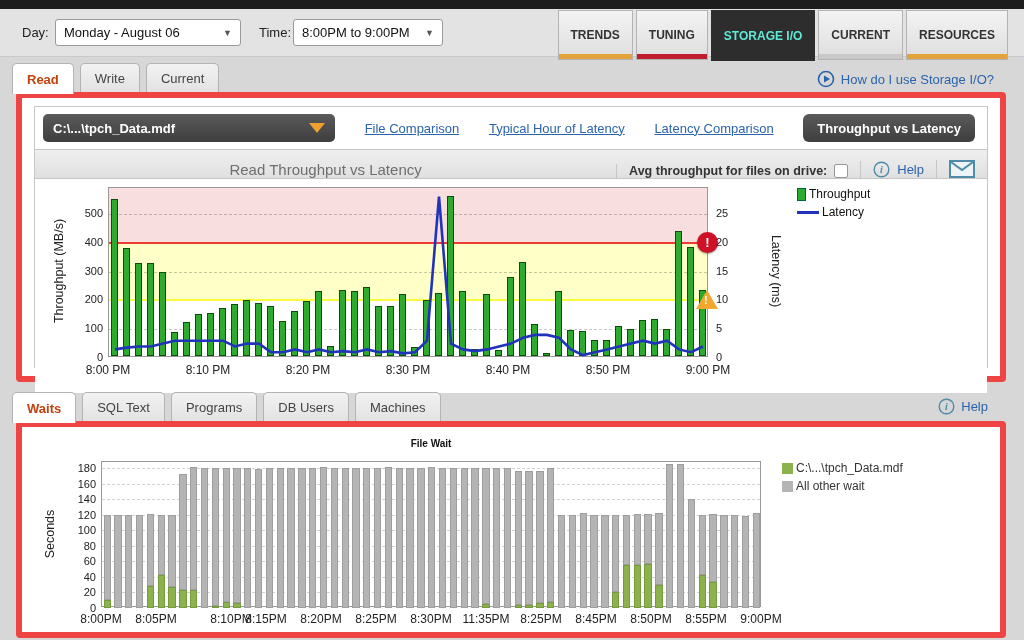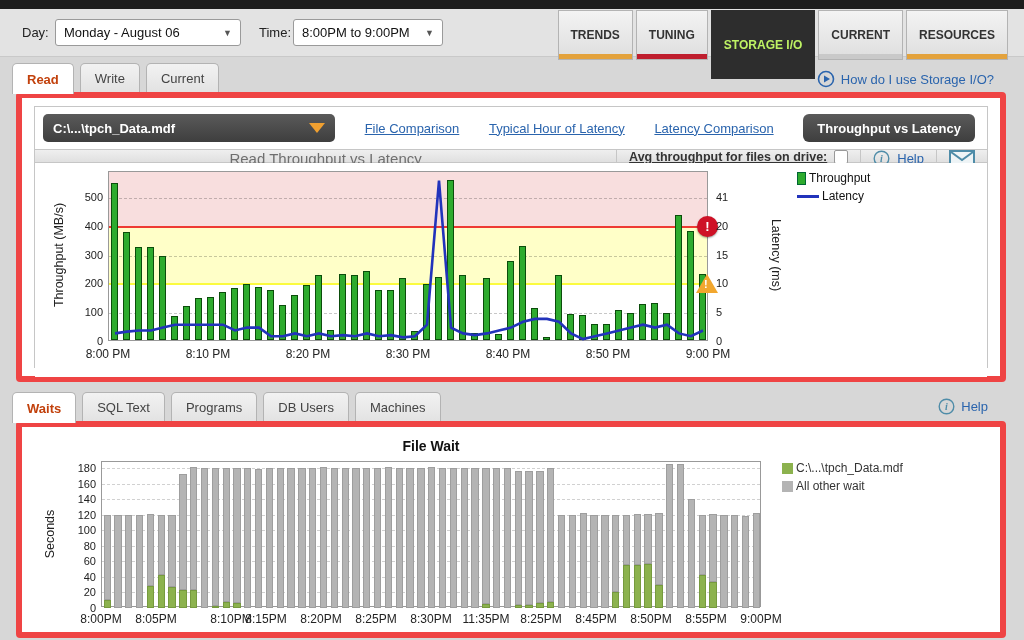--- a/index.html
+++ b/index.html
@@ -9,21 +9,21 @@
 
   
   .hdr { position:absolute; left:0; top:9px; width:1024px; height:48px; background:#e3e3e3; border-bottom:1px solid #c9c9c9; }
   .fld-label { position:absolute; top:16px; font-size:13px; color:#222; }
   .dd { position:absolute; top:10px; height:27px; background:#fff; border:1px solid #9a9a9a; border-radius:3px; display:flex; align-items:center; padding:0 8px; font-size:13px; color:#111; cursor:pointer; }
   .dd .chev { margin-left:auto; font-size:9px; color:#555; padding-left:8px; }
 
   .navtabs { position:absolute; right:16px; top:1px; display:flex; }
   .navtab { position:relative; margin-left:3px; height:50px; min-width:72px; padding:0 12px; background:linear-gradient(#f3f3f3,#dedede); border:1px solid #b3b3b3; display:flex; align-items:center; justify-content:center; font-size:12px; font-weight:bold; color:#333; cursor:pointer; }
   .navtab .accent { position:absolute; left:0; right:0; bottom:0; height:5px; }
-  .navtab.active { background:#2d2d2d; color:#bef264; border-color:#2d2d2d; height:69px;align-items:center; }
+  .navtab.active { background:#2d2d2d; color:#5eead4; border-color:#2d2d2d; height:51px;align-items:center; }
 
   
   .panel { position:absolute; left:16px; width:990px; background:#fff; border:6px solid #ef4444; border-radius:4px; }
   .p1 { top:92px; height:290px; }
   .p2 { top:421px; height:217px; }
   .subtabs { position:absolute; left:12px; display:flex; }
   .st1 { top:63px; } .st2 { top:392px; }
   .subtab { margin-right:6px; height:30px; padding:0 14px; background:linear-gradient(#f2f2f2,#e2e2e2); border:1px solid #b3b3b3; border-bottom:none; border-radius:5px 5px 0 0; display:flex; align-items:center; font-size:13px; color:#444; cursor:pointer; }
   .subtab.active { background:#fff; font-weight:bold; color:#c2410c; height:31px; z-index:5; position:relative; }
   .hl { position:absolute; display:flex; align-items:center; gap:6px; color:#2a64ad; font-size:13px; cursor:pointer; }
@@ -33,21 +33,21 @@
 
   
   .filerow { display:flex; align-items:center; height:42px; padding:0 8px; background:#fff; }
   .filedd { width:292px; height:28px; background:linear-gradient(#5a5a5a,#3e3e3e); border-radius:5px; color:#fff; font-size:13px; font-weight:bold; display:flex; align-items:center; padding:0 10px; cursor:pointer; }
   .filedd .tri { margin-left:auto; width:0; height:0; border-left:8px solid transparent; border-right:8px solid transparent; border-top:10px solid #f0a030; }
   .linkset { flex:1; display:flex; justify-content:space-evenly; align-items:center; }
   .blink { color:#2a64ad; font-size:13px; text-decoration:underline; cursor:pointer; }
   .viewbtn { height:28px; background:linear-gradient(#5a5a5a,#3e3e3e); border-radius:6px; color:#fff; font-size:13px; font-weight:bold; display:flex; align-items:center; padding:0 14px; margin-right:4px; cursor:pointer; }
 
   
-  .chbar { display:flex; align-items:flex-start; height:14px; background:linear-gradient(#efefef,#e0e0e0); border-top:1px solid #c6c6c6; border-bottom:1px solid #c6c6c6;text-decoration:underline; }
+  .chbar { display:flex; align-items:flex-end; height:30px; background:linear-gradient(#efefef,#e0e0e0); border-top:1px solid #c6c6c6; border-bottom:1px solid #c6c6c6; }
   .chtitle { flex:1; display:flex; align-items:center; justify-content:center; font-size:15px; color:#6f6f6f; }
   .chcell { display:flex; align-items:center; gap:7px; padding:0 12px; border-left:1px solid #c6c6c6; font-size:13px; }
   .avg-label { font-weight:bold; color:#333; font-size:12.5px; }
   .cbox { width:14px; height:14px; background:#fff; border:1px solid #999; border-radius:2px; cursor:pointer; }
   .helptxt { color:#2a64ad; cursor:pointer; }
 
   
   .tpchart { position:relative; height:214px; background:#fff; }
   .plot { position:absolute; border:1px solid #999; background:#fff; overflow:visible; }
   .tp-plot { left:73px; top:8px; width:600px; height:170px; }
@@ -65,21 +65,21 @@
   .lrow { display:flex; align-items:center; gap:3px; margin-bottom:4px; }
   .sw { width:9px; height:13px; background:#2eab2e; border:1px solid #063; }
   .lline { width:22px; height:3px; background:#2233bb; }
   .alert { position:absolute; width:21px; height:21px; border-radius:50%; background:#ce1126; color:#fff; font-weight:bold; font-size:13px; display:flex; align-items:center; justify-content:center; box-shadow:0 1px 2px rgba(0,0,0,.4); }
   .warn { position:absolute; width:0; height:0; border-left:11px solid transparent; border-right:11px solid transparent; border-bottom:19px solid #f2a72e; }
   .warn span { position:absolute; left:-3px; top:4px; font-size:11px; font-weight:bold; color:#fff; }
 
   
   .fwchart { position:relative; height:182px; background:#fff; }
   .fw-plot { left:67px; top:26px; width:660px; height:146px; border:1px solid #999; }
-  .fwtitle { position:absolute; top:3px; left:67px; width:660px; text-align:center; font-size:14px; font-weight:bold; color:#111; }
+  .fwtitle { position:absolute; top:3px; left:67px; width:660px; text-align:center; font-size:10px; font-weight:bold; color:#111; }
   .sbar { position:absolute; }
   .sbar .g { position:absolute; bottom:0; left:0; right:0; background:#8cb24e; border:1px solid #769a3e; }
   .sbar .o { position:absolute; left:0; right:0; background:#b4b4b4; border:1px solid #9e9e9e; }
   .fw-legend { position:absolute; left:748px; top:26px; font-size:12px; }
   .sw2 { width:11px; height:11px; }
   .green2 { background:#8cb24e; } .gray2 { background:#b4b4b4; }
 
   svg.lat { position:absolute; left:0; top:0; overflow:visible; }
   .icon-svg { display:block; }
 </style>
@@ -249,21 +249,21 @@
           <div class="vbar" style="left: 590px; width: 7px; height: 66.2712px; background: rgb(46, 171, 46);"></div>
           <svg class="lat" width="600" height="170">
             <polyline points="6.0,161.4 18.0,159.6 30.0,158.5 42.0,158.5 54.0,155.6 66.0,152.7 78.0,152.7 90.0,152.7 102.0,152.7 114.0,152.7 126.0,158.5 138.0,155.6 150.0,155.6 162.0,164.2 174.0,164.2 186.0,161.4 198.0,164.2 210.0,161.4 222.0,164.2 234.0,163.1 246.0,164.2 258.0,161.4 270.0,164.2 282.0,163.1 294.0,165.4 306.0,164.2 318.0,152.7 330.0,8.6 342.0,155.6 354.0,161.4 366.0,163.1 378.0,161.4 390.0,158.5 402.0,155.6 414.0,149.8 426.0,146.9 438.0,146.9 450.0,149.8 462.0,161.4 474.0,167.1 486.0,164.2 498.0,161.4 510.0,158.5 522.0,155.6 534.0,152.7 546.0,155.6 558.0,152.7 570.0,161.4 582.0,164.2 594.0,158.5" fill="none" stroke="#2233bb" stroke-width="2.6"></polyline>
           </svg>
           <div class="alert" style="right: -11px; top: 43.7458px;">!</div>
           <div class="warn" style="right: -11px; top: 102.373px;">
             <span>!</span>
           </div>
         </div>
       <div id="tp-yr">
-          <div class="tick" style="left: 681px; top: 27.9322px;">41</div>
+          <div class="tick" style="left: 681px; top: 27.9322px;">25</div>
           <div class="tick" style="left: 681px; top: 56.7458px;">20</div>
           <div class="tick" style="left: 681px; top: 85.5593px;">15</div>
           <div class="tick" style="left: 681px; top: 114.373px;">10</div>
           <div class="tick" style="left: 681px; top: 143.186px;">5</div>
           <div class="tick" style="left: 681px; top: 172px;">0</div>
         </div>
       <div class="axis-title rot2" style="left:705px; top:85px;">Latency (ms)</div>
       <div id="tp-x">
           <div class="xlbl" style="left: 73px; top: 184px;">8:00 PM</div>
           <div class="xlbl" style="left: 173px; top: 184px;">8:10 PM</div>

